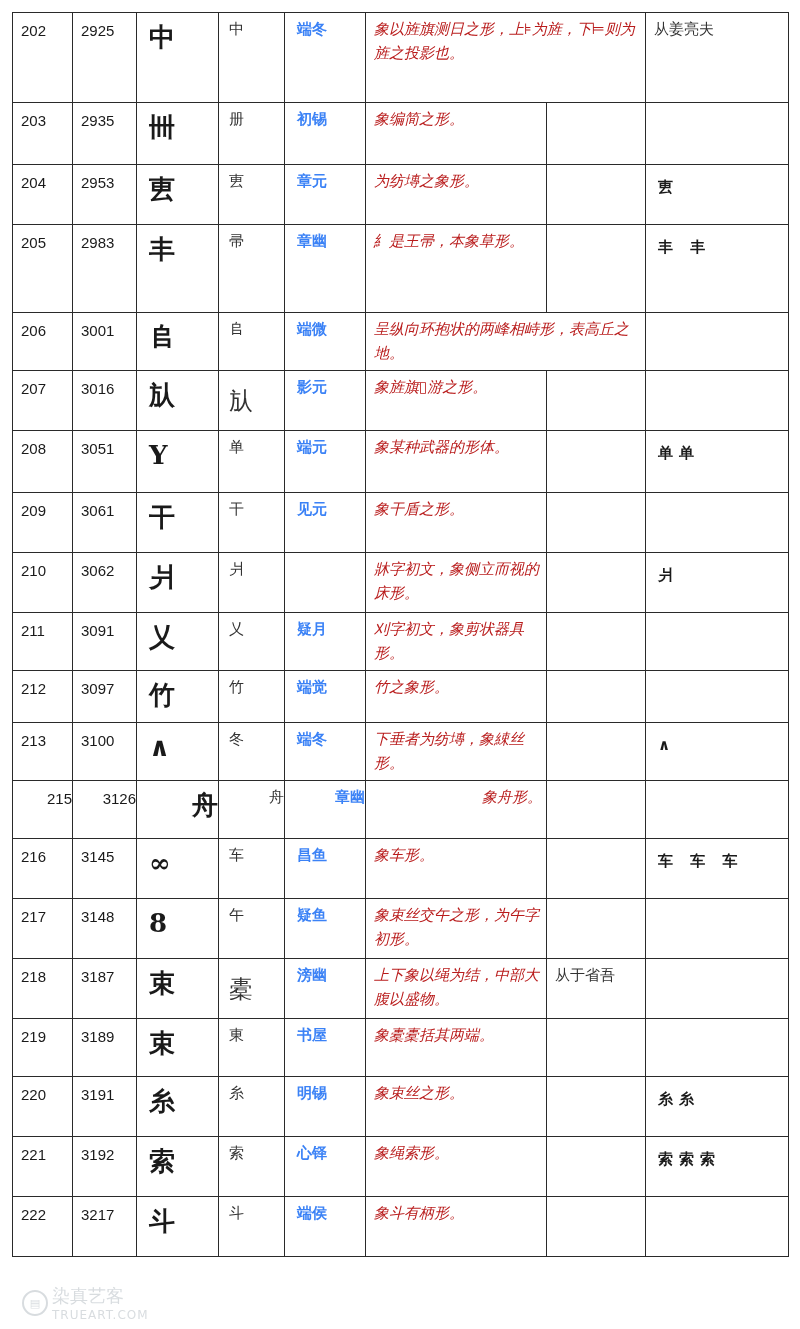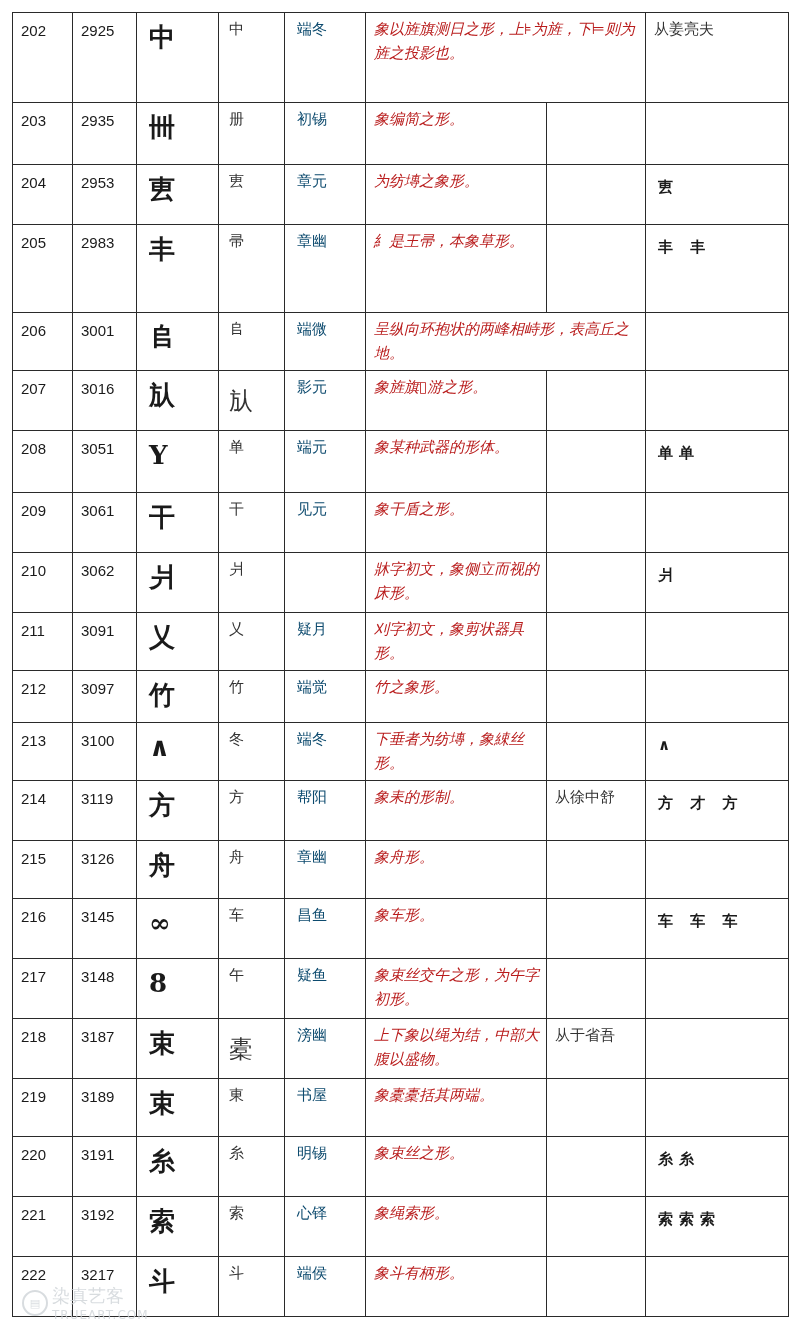--- a/index.html
+++ b/index.html
@@ -7,21 +7,21 @@
          font-family:"DejaVu Sans", sans-serif; color:#1a1a1a; }
   table.glyph-table { position:absolute; left:12px; top:12px; border-collapse:collapse;
          table-layout:fixed; width:776px; }
   table.glyph-table td { border:1.5px solid #2a2a2a; vertical-align:top; padding:0; font-size:15px; line-height:24px; }
   td.num { font-family:"Liberation Sans", sans-serif; font-size:16px; padding:6px 0 0 8px !important; }
   td.code { font-family:"Liberation Sans", sans-serif; font-size:16px; padding:6px 0 0 8px !important; }
   td.glyph { padding:10px 0 0 12px !important; }
   td.glyph .g { font-family:"DejaVu Serif", serif; font-size:26px; font-weight:bold; line-height:28px; }
   td.modern { padding:4px 0 0 10px !important; font-family:"DejaVu Sans", sans-serif; color:#333; }
   td.modern .big { font-size:24px; display:block; margin-top:14px; }
-  td.src { padding:4px 0 0 12px !important; color:#0c4a6e; }
+  td.src { padding:4px 0 0 12px !important; color:#3b82f6;font-weight:bold; }
   td.desc { padding:4px 4px 0 8px !important; color:#b91c1c;font-style:italic; }
   td.note { padding:4px 0 0 8px !important; color:#333; }
   td.variants { padding:10px 0 0 12px !important; font-family:"DejaVu Serif", serif; font-weight:bold; font-size:18px; letter-spacing:6px; }
   .watermark { position:absolute; left:22px; top:1284px; color:#cfd4d8; font-size:18px; opacity:0.8;
                display:flex; align-items:center; gap:4px; }
   .watermark .logo { width:22px; height:22px; border:2px solid #cfd4d8; border-radius:50%;
                display:flex; align-items:center; justify-content:center; font-size:11px; }
   .watermark .sub { font-size:12px; display:block; letter-spacing:1px; }
 </style>
 </head>
@@ -152,31 +152,21 @@
       <tr style="height: 58px;">
         <td class="num">213</td>
         <td class="code">3100</td>
         <td class="glyph"><span class="g">∧</span></td>
         <td class="modern">冬</td>
         <td class="src">端冬</td>
         <td class="desc">下垂者为纺塼，象綀丝形。</td>
         <td class="note"></td>
         <td class="variants">∧</td>
       </tr>
-      <tr style="height: 60px;">
-        <td class="num">214</td>
-        <td class="code">3119</td>
-        <td class="glyph"><span class="g">方</span></td>
-        <td class="modern">方</td>
-        <td class="src">帮阳</td>
-        <td class="desc">象耒的形制。</td>
-        <td class="note">从徐中舒</td>
-        <td class="variants">方 才 方</td>
-      </tr>
-      <tr style="height: 58px;">
+      <tr style="height: 58px; text-align: right;">
         <td class="num">215</td>
         <td class="code">3126</td>
         <td class="glyph"><span class="g">舟</span></td>
         <td class="modern">舟</td>
         <td class="src">章幽</td>
         <td class="desc">象舟形。</td>
         <td class="note"></td>
         <td class="variants"></td>
       </tr>
       <tr style="height: 60px;">

